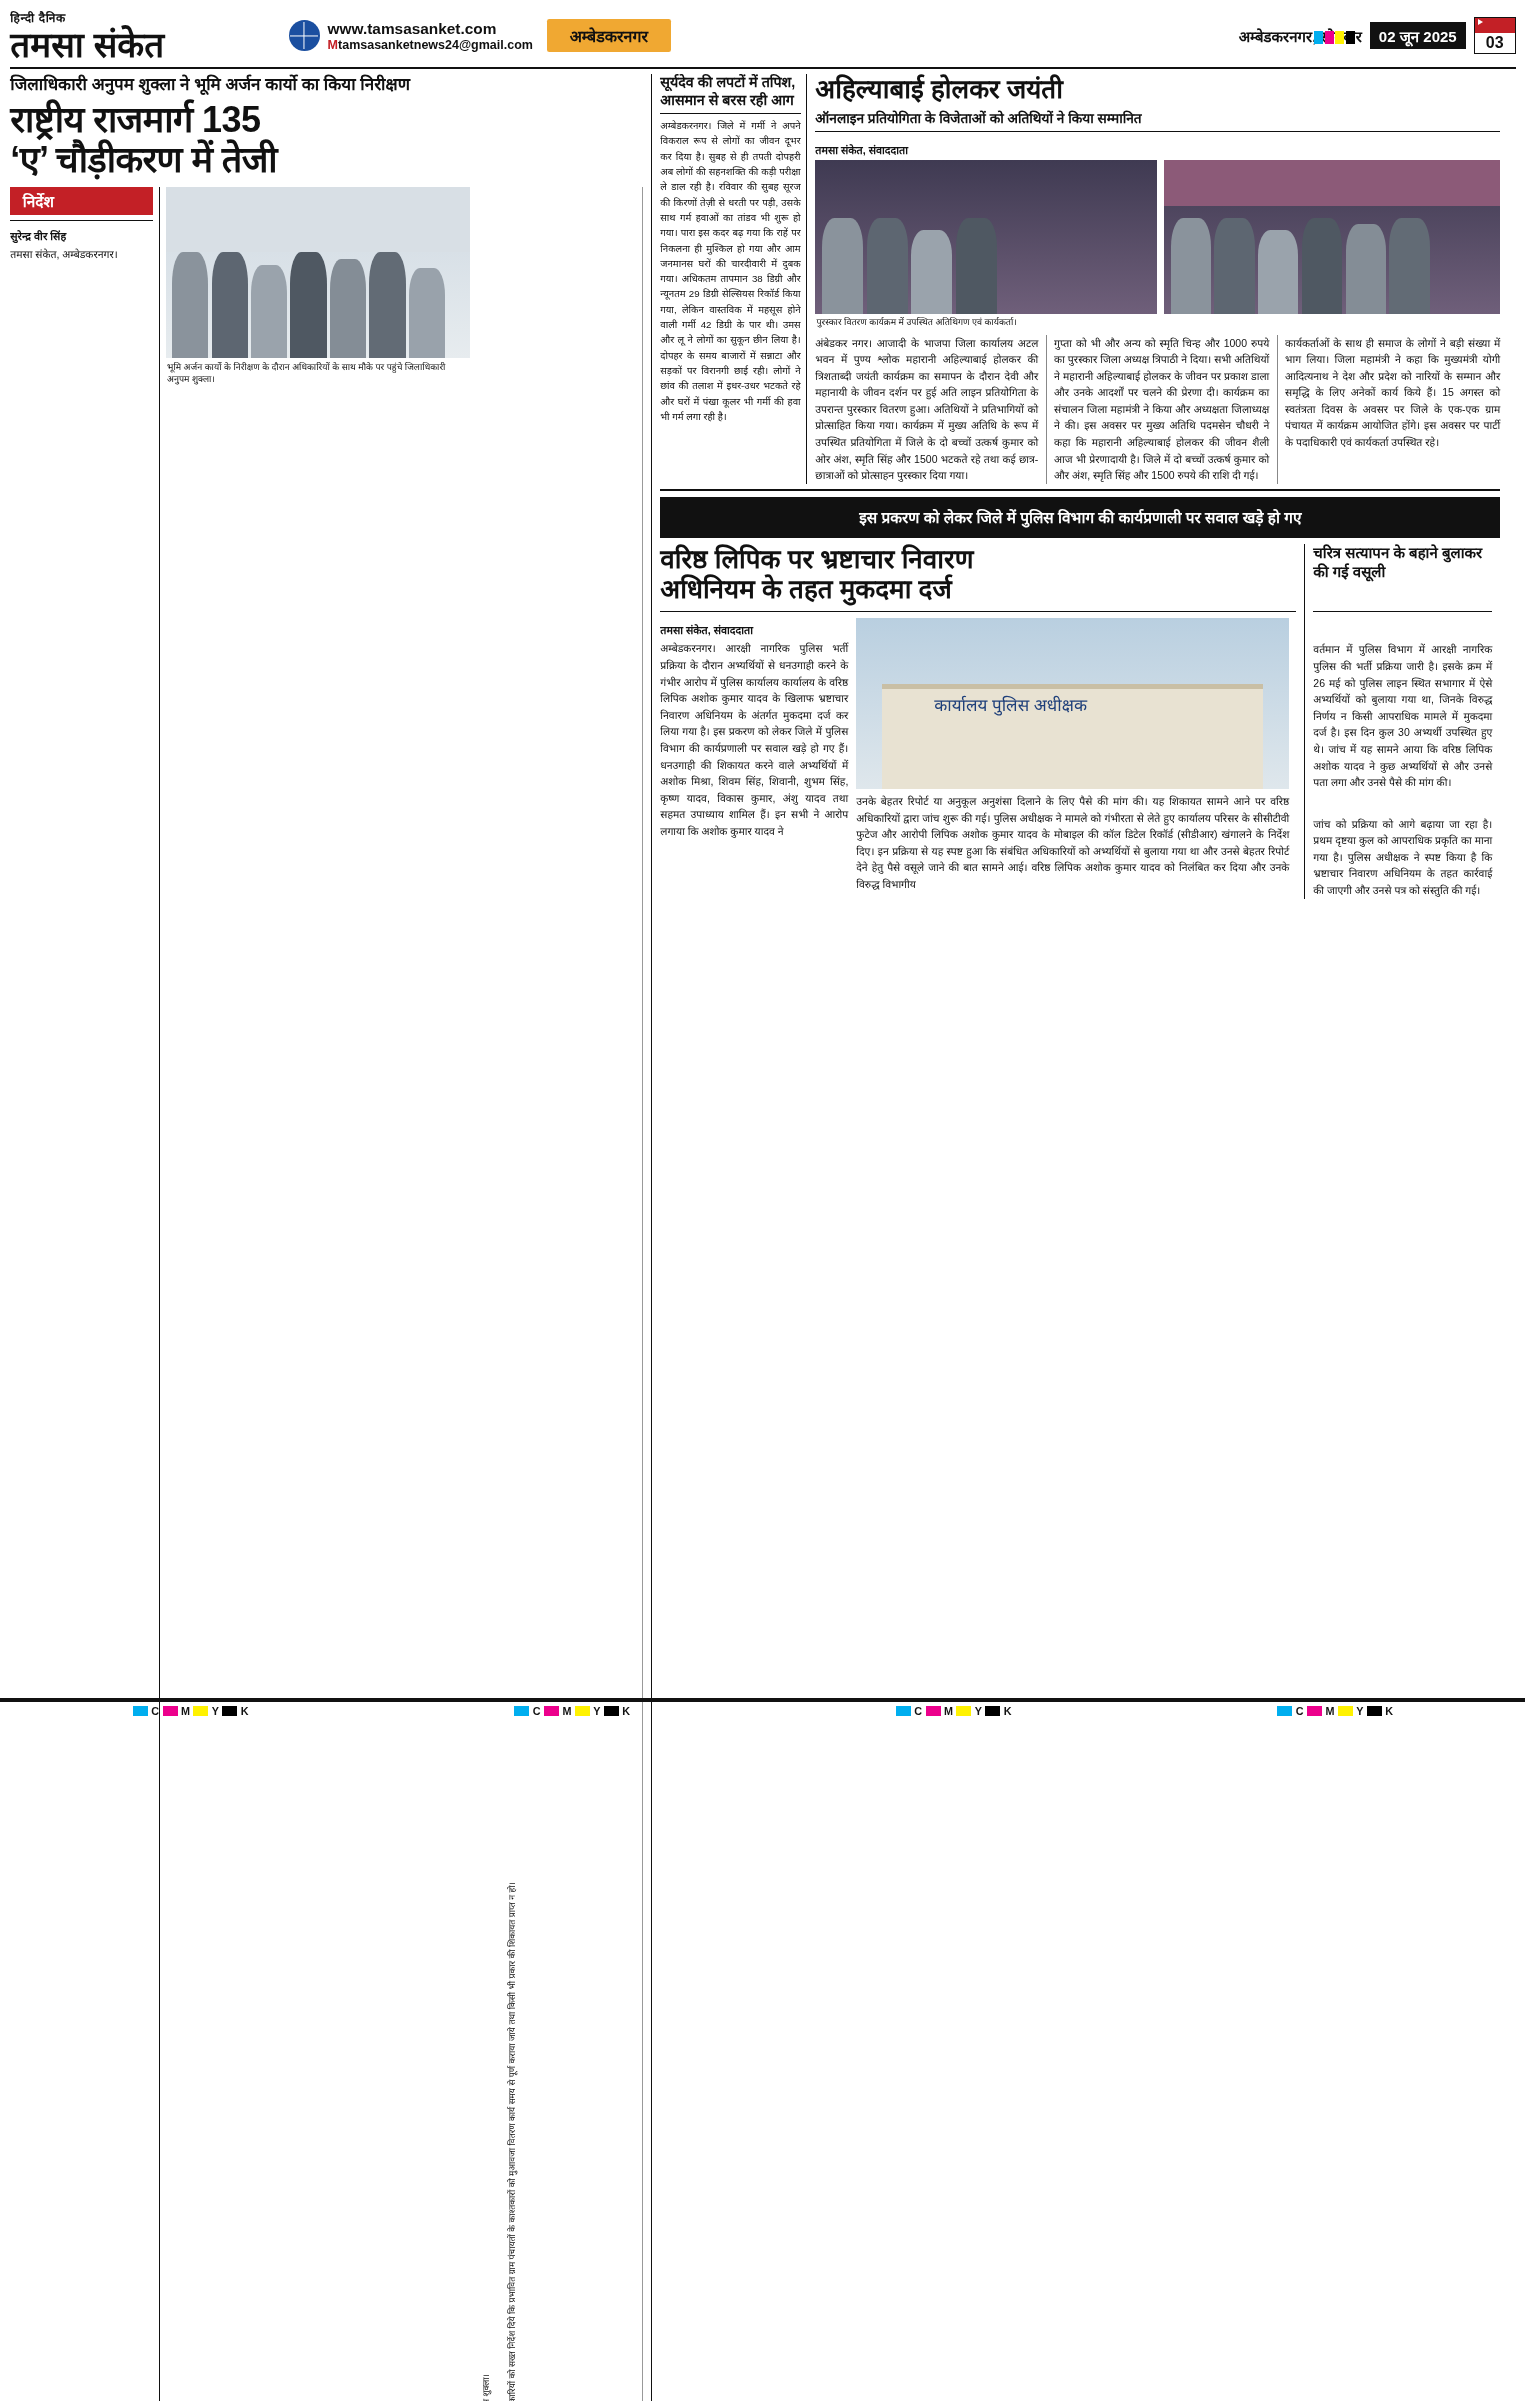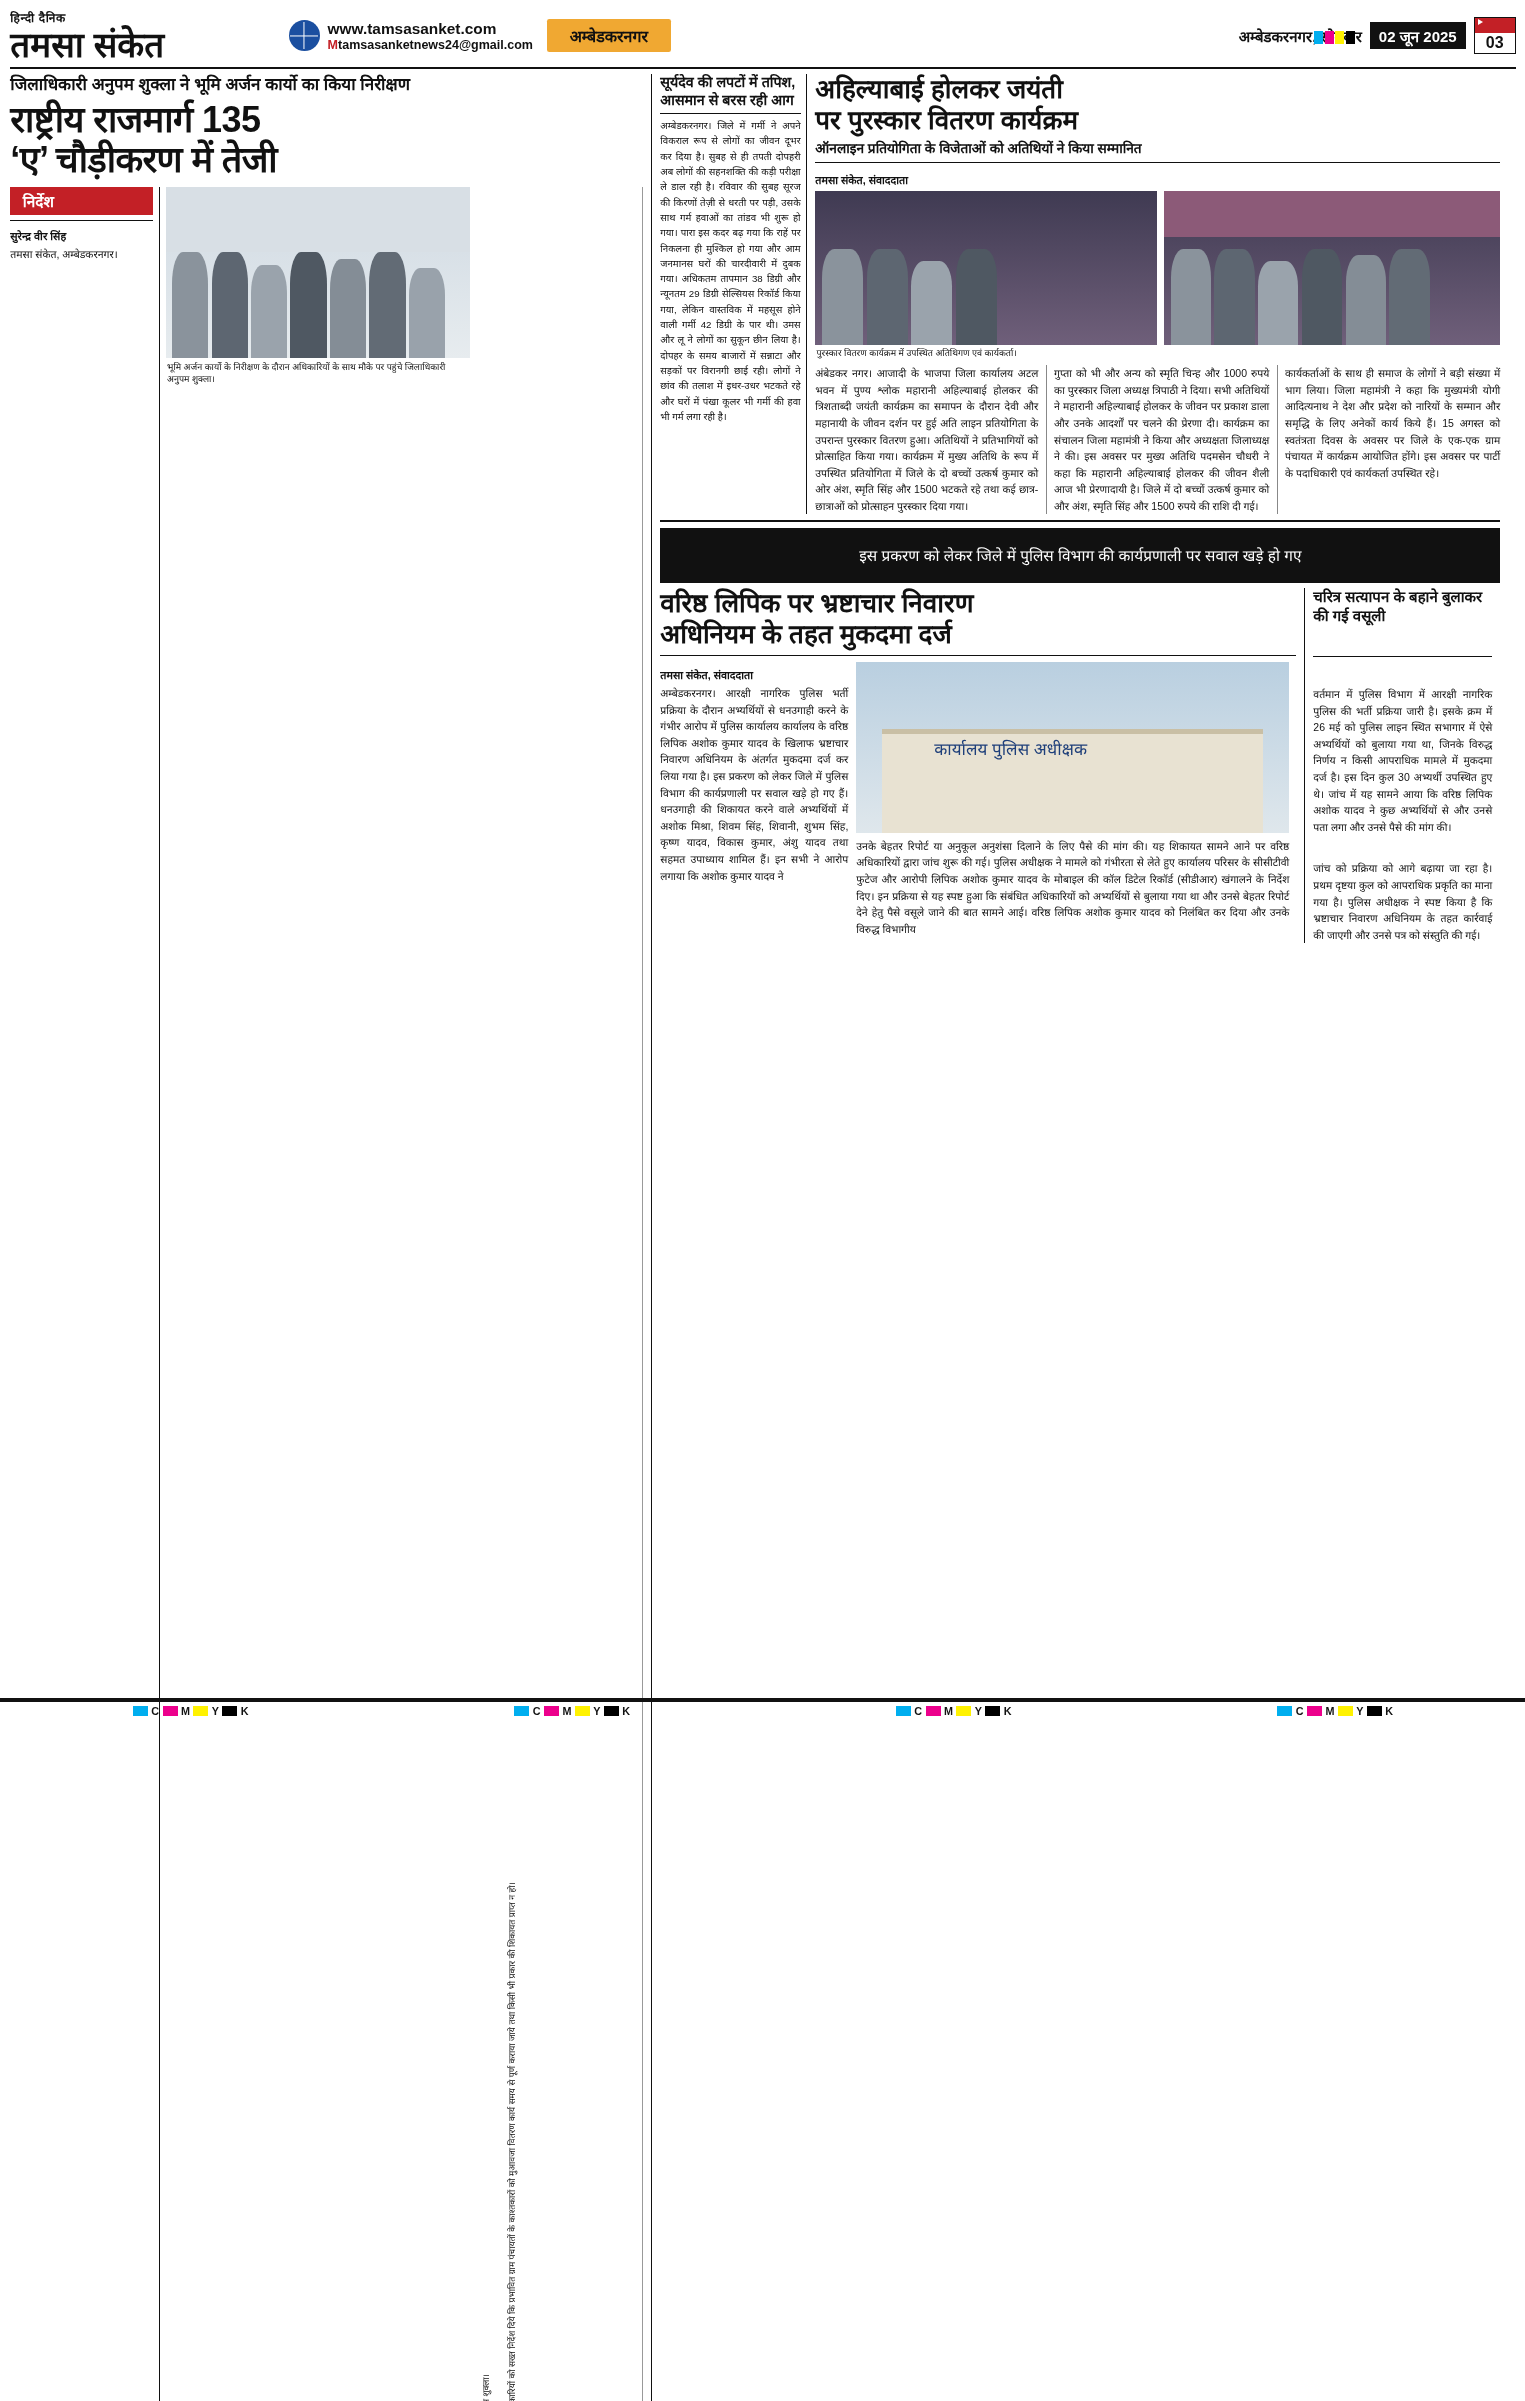--- a/index.html
+++ b/index.html
@@ -69,22 +69,22 @@
   }
   .photo.stage .ph-sky { background:linear-gradient(#3f3a52,#6f5f7a); }
 
   .vert-cap {
     writing-mode:vertical-rl; text-orientation:mixed; transform:rotate(180deg);
     font-size:8.8px; line-height:1.45; height:100%;
   }
   .tag-black { background:#111; color:#fff; font-size:15.4px; font-weight:bold; padding:3.4px 12.5px; display:inline-block; }
 
   .banner-black {
-    background:#111; color:#fff; font-size:15.4px; font-weight:normal;
-    padding:17px 8px; text-align:center;
+    background:#111; color:#fff; font-size:15.4px; font-weight:bold;
+    padding:10px 8px; text-align:center;
   }
 
   
   .row { display:flex; }
   .col { display:flex; flex-direction:column; }
   .sep-v { border-left:1.1px solid #111; }
   .sep-v-thin { border-left:0.6px solid #888; }
 
   
   .cmyk-bar { position:absolute; left:0; right:0; bottom:0; height:19.4px; display:flex; }
@@ -168,21 +168,20 @@
     <div class="col sep-v" style="width:849px; padding-left:8px;">
       <div class="row">
         <div class="col" style="width:147px; padding-right:5.7px;">
           <div class="headline-sm" style="font-size:14.3px;">सूर्यदेव की लपटों में तपिश, आसमान से बरस रही आग</div>
           <div class="hr-thin" style="margin:3.4px 0;"></div>
           <div class="body" style="font-size:9.7px;">अम्बेडकरनगर। जिले में गर्मी ने अपने विकराल रूप से लोगों का जीवन दूभर कर दिया है। सुबह से ही तपती दोपहरी अब लोगों की सहनशक्ति की कड़ी परीक्षा ले डाल रही है। रविवार की सुबह सूरज की किरणों तेज़ी से धरती पर पड़ी, उसके साथ गर्म हवाओं का तांडव भी शुरू हो गया। पारा इस कदर बढ़ गया कि राहें पर निकलना ही मुश्किल हो गया और आम जनमानस घरों की चारदीवारी में दुबक गया। अधिकतम तापमान 38 डिग्री और न्यूनतम 29 डिग्री सेल्सियस रिकॉर्ड किया गया, लेकिन वास्तविक में महसूस होने वाली गर्मी 42 डिग्री के पार थी। उमस और लू ने लोगों का सुकून छीन लिया है। दोपहर के समय बाजारों में सन्नाटा और सड़कों पर विरानगी छाई रही। लोगों ने छांव की तलाश में इधर-उधर भटकते रहे और घरों में पंखा कूलर भी गर्मी की हवा भी गर्म लगा रही है।</div>
         </div>
 
         <div class="col sep-v" style="width:694px; padding-left:8px;">
           <div class="headline-lg">अहिल्याबाई होलकर जयंती</div>
-          <div class="headline-lg">पर पुरस्कार वितरण कार्यक्रम</div>
           <div class="headline-sm" style="font-size:13.7px; margin-top:4.6px;">ऑनलाइन प्रतियोगिता के विजेताओं को अतिथियों ने किया सम्मानित</div>
           <div class="hr-thin" style="margin:4.6px 0;"></div>
           <div class="byline">तमसा संकेत, संवाददाता</div>
 
           <div class="row" style="gap:6.8px;">
             <div class="photo stage" style="width:342px; height:154px;">
               <div class="ph-sky"></div>
               <div class="ph-people">
                   <i></i>
                   <i></i>

